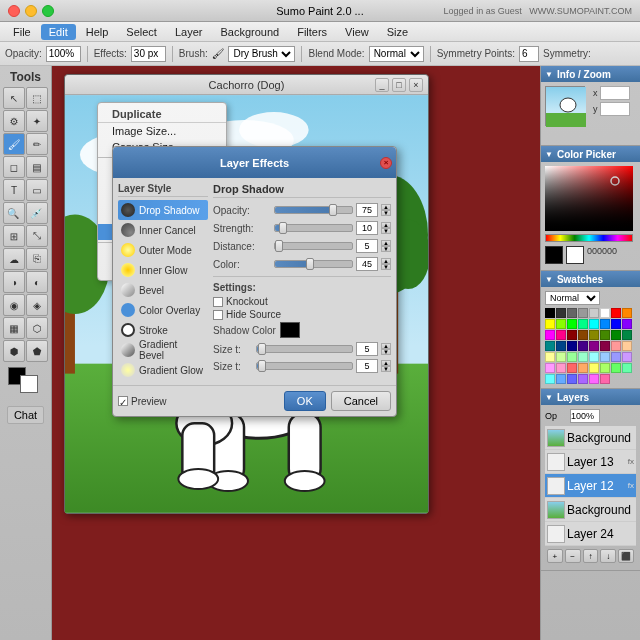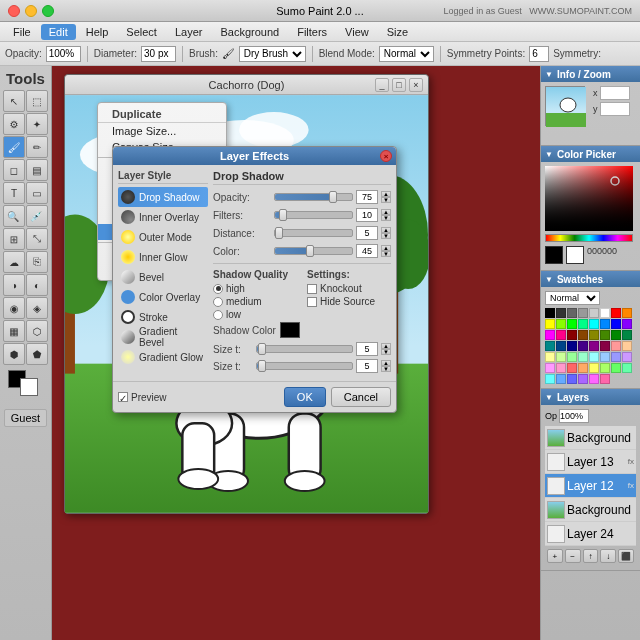--- a/index.html
+++ b/index.html
@@ -100,21 +100,21 @@
       background: linear-gradient(to bottom, #c8c8c8, #b8b8b8);
       border-right: 1px solid #999;
       display: flex;
       flex-direction: column;
       align-items: center;
       padding-top: 4px;
       gap: 1px;
       flex-shrink: 0;
     }
     .tools-label {
-      font-size: 15px;
+      font-size: 12px;
       color: #333;
       font-weight: bold;
       margin-bottom: 2px;
     }
     .tool-row {
       display: flex;
       gap: 1px;
     }
     .tool-btn {
       width: 22px;
@@ -285,21 +285,21 @@
     }
     .swatch-cell {
       width: 10px;
       height: 10px;
       border: 1px solid rgba(0,0,0,0.2);
       cursor: pointer;
     }
     .layers-toolbar {
       display: flex;
       align-items: center;
-      gap: 2px;
+      gap: 13px;
       margin-bottom: 3px;
       font-size: 9px;
     }
     .layers-opacity {
       font-size: 9px;
       width: 30px;
       height: 14px;
       border: 1px solid #999;
       background: white;
     }
@@ -374,21 +374,21 @@
       top: 80px;
       left: 60px;
       width: 285px;
       background: #d8d8d8;
       border: 1px solid #888;
       border-radius: 4px;
       box-shadow: 3px 3px 10px rgba(0,0,0,0.4);
       z-index: 200;
     }
     #le-titlebar {
-      height: 18px;
+      height: 31px;
       background: linear-gradient(to bottom, #5a8abf, #3a6a9f);
       border-radius: 4px 4px 0 0;
       display: flex;
       align-items: center;
       justify-content: center;
       font-size: 11px;
       color: white;
       font-weight: bold;
       position: relative;
     }
@@ -653,21 +653,21 @@
   <div class="menu-item">Background</div>
   <div class="menu-item">Filters</div>
   <div class="menu-item">View</div>
   <div class="menu-item">Size</div>
 </div>
 
 <div id="toolbar">
   <span class="toolbar-label">Opacity:</span>
   <input class="toolbar-input" value="100%" style="">
   <div class="toolbar-sep"></div>
-  <span class="toolbar-label">Diameter:</span>
+  <span class="toolbar-label">Effects:</span>
   <input class="toolbar-input" value="30 px" style="">
   <div class="toolbar-sep"></div>
   <span class="toolbar-label">Brush:</span>
   <span style="font-size:10px;">🖌</span>
   <select class="toolbar-select">
     <option>Dry Brush</option>
   </select>
   <div class="toolbar-sep"></div>
   <span class="toolbar-label">Blend Mode:</span>
   <select class="toolbar-select">
@@ -731,21 +731,21 @@
     <div class="tool-row">
       <div class="tool-btn">⬢</div>
       <div class="tool-btn">⬟</div>
     </div>
 
     <div style="margin-top:4px;position:relative;width:40px;height:30px;">
       <div style="width:18px;height:18px;background:black;border:1px solid #666;position:absolute;top:0;left:2px;"></div>
       <div style="width:18px;height:18px;background:white;border:1px solid #666;position:absolute;top:8px;left:14px;"></div>
     </div>
 
-    <div style="margin-top:8px;background:#c8c8c8;border:1px solid #aaa;padding:2px 6px;font-size:11px;cursor:pointer;border-radius:2px;">Guest</div>
+    <div style="margin-top:8px;background:#c8c8c8;border:1px solid #aaa;padding:2px 6px;font-size:11px;cursor:pointer;border-radius:2px;">Chat</div>
   </div>
 
   <div id="canvas-area">
 
     <div id="doc-window">
       <div id="doc-titlebar">
         <span>Cachorro (Dog)</span>
         <div class="doc-controls">
           <div class="doc-btn">_</div>
           <div class="doc-btn">□</div>
@@ -858,21 +858,21 @@
       <div id="le-body">
 
         <div id="le-left">
           <div class="le-section-title">Layer Style</div>
           <div class="le-style-row active">
             <div class="le-style-icon shadow"></div>
             <span>Drop Shadow</span>
           </div>
           <div class="le-style-row">
             <div class="le-style-icon inner-shadow"></div>
-            <span>Inner Overlay</span>
+            <span>Inner Cancel</span>
           </div>
           <div class="le-style-row">
             <div class="le-style-icon outer-glow"></div>
             <span>Outer Mode</span>
           </div>
           <div class="le-style-row">
             <div class="le-style-icon inner-glow"></div>
             <span>Inner Glow</span>
           </div>
           <div class="le-style-row">
@@ -907,21 +907,21 @@
               <div class="le-slider-thumb" style="left:calc(75% - 4px);"></div>
             </div>
             <input class="le-val" value="75" style="">
             <div class="le-spinner">
               <div class="le-spin-btn">▲</div>
               <div class="le-spin-btn">▼</div>
             </div>
           </div>
 
           <div class="le-param-row">
-            <span class="le-param-label">Filters:</span>
+            <span class="le-param-label">Strength:</span>
             <div class="le-slider">
               <div class="le-slider-fill" style="width:10%;"></div>
               <div class="le-slider-thumb" style="left:calc(10% - 4px);"></div>
             </div>
             <input class="le-val" value="10" style="">
             <div class="le-spinner">
               <div class="le-spin-btn">▲</div>
               <div class="le-spin-btn">▼</div>
             </div>
           </div>
@@ -948,35 +948,20 @@
             <input class="le-val" value="45" style="">
             <div class="le-spinner">
               <div class="le-spin-btn">▲</div>
               <div class="le-spin-btn">▼</div>
             </div>
           </div>
 
           <div class="le-section-divider"></div>
 
           <div class="le-quality-settings">
-            <div class="le-quality-col">
-              <div class="le-col-title">Shadow Quality</div>
-              <div class="le-radio-row">
-                <div class="le-radio checked"></div>
-                <span>high</span>
-              </div>
-              <div class="le-radio-row">
-                <div class="le-radio"></div>
-                <span>medium</span>
-              </div>
-              <div class="le-radio-row">
-                <div class="le-radio"></div>
-                <span>low</span>
-              </div>
-            </div>
             <div class="le-settings-col">
               <div class="le-col-title">Settings:</div>
               <div class="le-checkbox-row">
                 <div class="le-checkbox"></div>
                 <span>Knockout</span>
               </div>
               <div class="le-checkbox-row">
                 <div class="le-checkbox"></div>
                 <span>Hide Source</span>
               </div>

